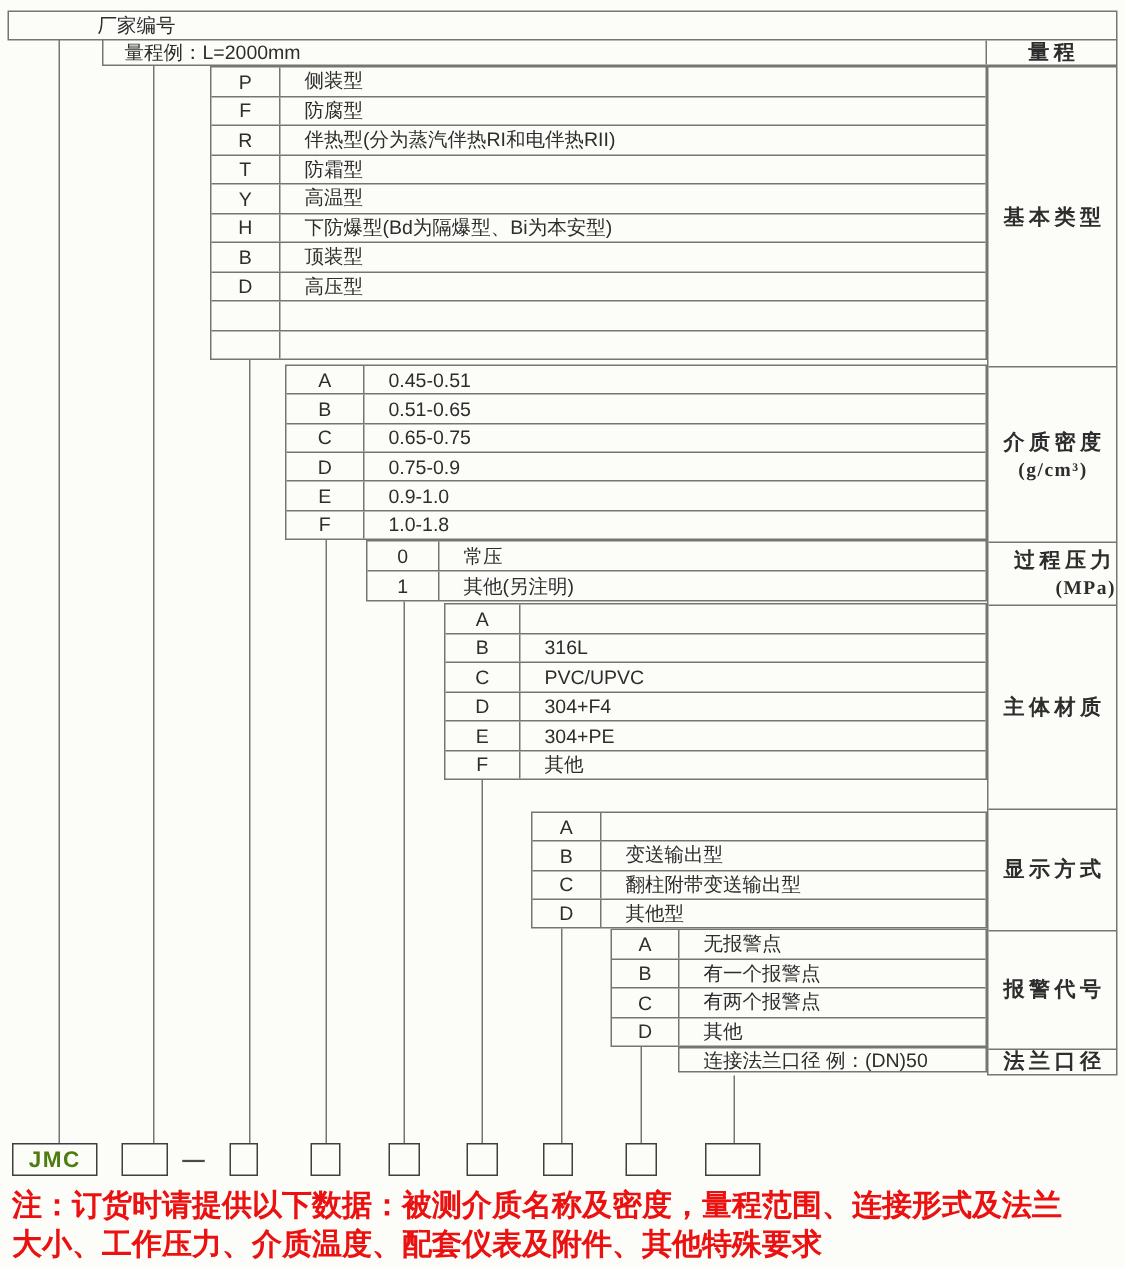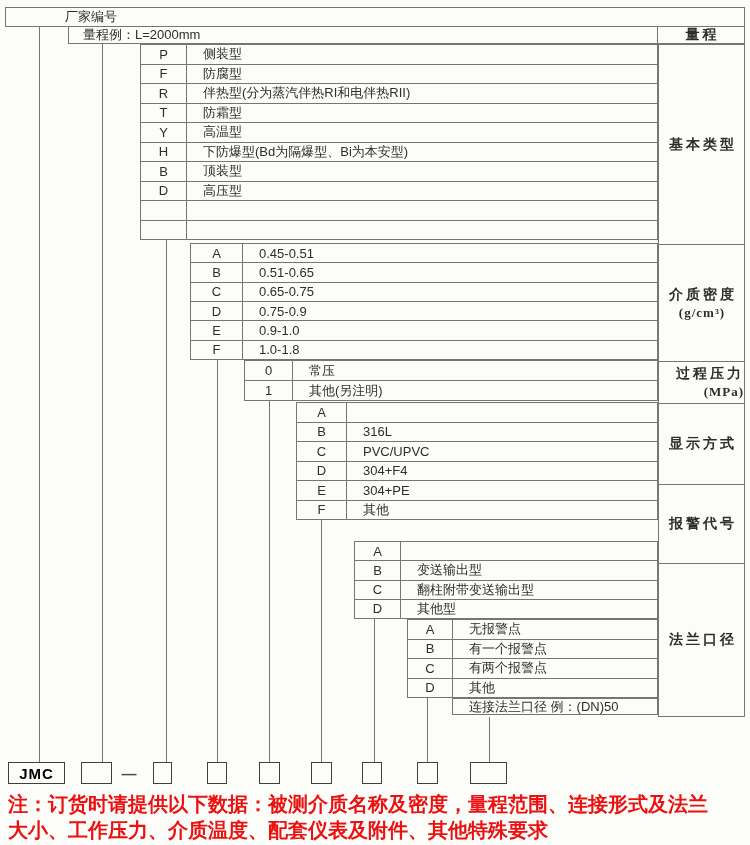--- a/index.html
+++ b/index.html
@@ -32,21 +32,21 @@
   .labelcol{display:flex;flex-direction:column;background:#fcfcf9;}
   .lcell{display:flex;flex-direction:column;align-items:center;justify-content:center;
     font-family:"Liberation Serif","DejaVu Serif",serif;font-weight:bold;font-size:14px;
     letter-spacing:3px;text-indent:3px;box-sizing:border-box;min-height:0;}
   .lcell + .lcell{border-top:1px solid var(--bc);}
   .lcell .sub{font-size:13px;letter-spacing:1px;text-indent:1px;margin-top:1px;}
   
   .vline{position:absolute;width:1px;background:var(--bc);}
   
   .cbox{position:absolute;box-sizing:border-box;border:1.5px solid var(--dark);top:762px;height:22px;background:#fcfcf9;}
-  .model{display:flex;align-items:center;justify-content:center;font-weight:bold;font-size:15px;letter-spacing:1px;color:#000000;}
+  .model{display:flex;align-items:center;justify-content:center;font-weight:bold;font-size:15px;letter-spacing:1px;color:#4d7c0f;}
   .dash{position:absolute;top:762px;height:22px;display:flex;align-items:center;justify-content:center;color:#4a4a4a;font-weight:bold;font-size:15px;}
   
   .note{position:absolute;left:8px;top:791px;width:740px;color:#ec1111;font-weight:bold;font-size:20px;line-height:26px;white-space:nowrap;}
   
   .flangerow{display:flex;align-items:center;padding-left:16px;font-size:13px;background:#fcfcf9;}
 </style>
 </head>
 <body>
 
 <div class="stage">
@@ -65,20 +65,21 @@
   <div class="box labelcol" style="left:658px;top:44px;width:87px;height:673px;">
     <div class="lcell" style="height:199px;">基本类型</div>
     <div class="lcell" style="height:117px;">
       <span>介质密度</span>
       <span class="sub">(g/cm³)</span>
     </div>
     <div class="lcell" style="height:42px;align-items:flex-end;">
       <span>过程压力</span>
       <span class="sub">(MPa)</span>
     </div>
+    <div class="lcell" style="height:136px;">主体材质</div>
     <div class="lcell" style="height:81px;">显示方式</div>
     <div class="lcell" style="height:79px;">报警代号</div>
     <div class="lcell" style="flex:1;">法兰口径</div>
   </div>
 
   <div class="box block" style="left:140px;top:44px;width:518px;height:196px;">
     <div class="row">
         <div class="code cw46">P</div>
         <div class="desc">侧装型</div>
       </div>

